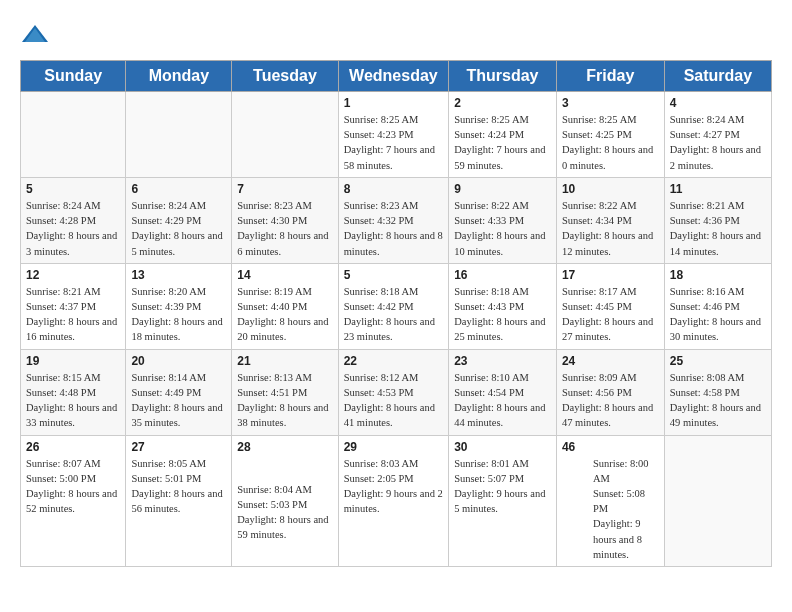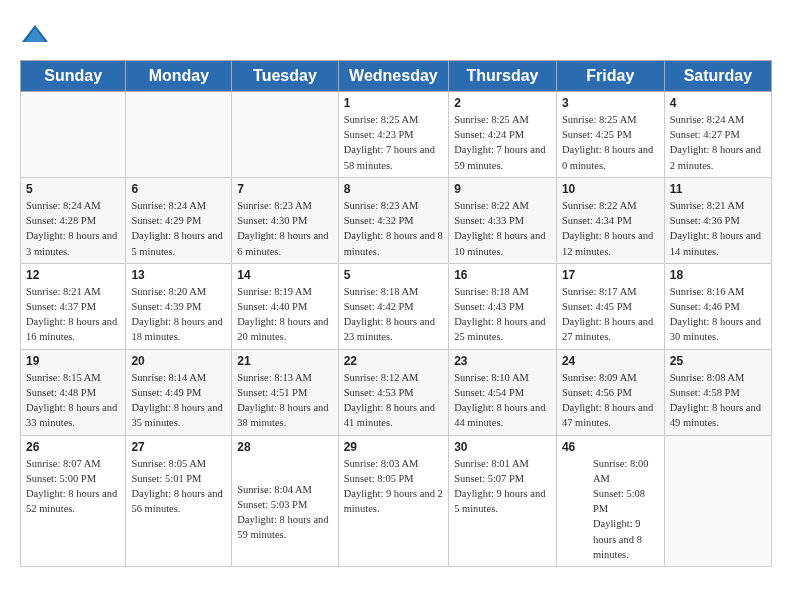--- a/index.html
+++ b/index.html
@@ -293,21 +293,21 @@
         </td>
         <td>
           <div class="day-num">28</div>
           <div class="day-info" style="white-space: pre-line; margin-top: 28px;">Sunrise: 8:04 AM
 Sunset: 5:03 PM
 Daylight: 8 hours and 59 minutes.</div>
         </td>
         <td>
           <div class="day-num">29</div>
           <div class="day-info" style="white-space: pre-line;">Sunrise: 8:03 AM
-Sunset: 8:05 PM
+Sunset: 2:05 PM
 Daylight: 9 hours and 2 minutes.</div>
         </td>
         <td>
           <div class="day-num">30</div>
           <div class="day-info" style="white-space: pre-line;">Sunrise: 8:01 AM
 Sunset: 5:07 PM
 Daylight: 9 hours and 5 minutes.</div>
         </td>
         <td>
           <div class="day-num">46</div>

